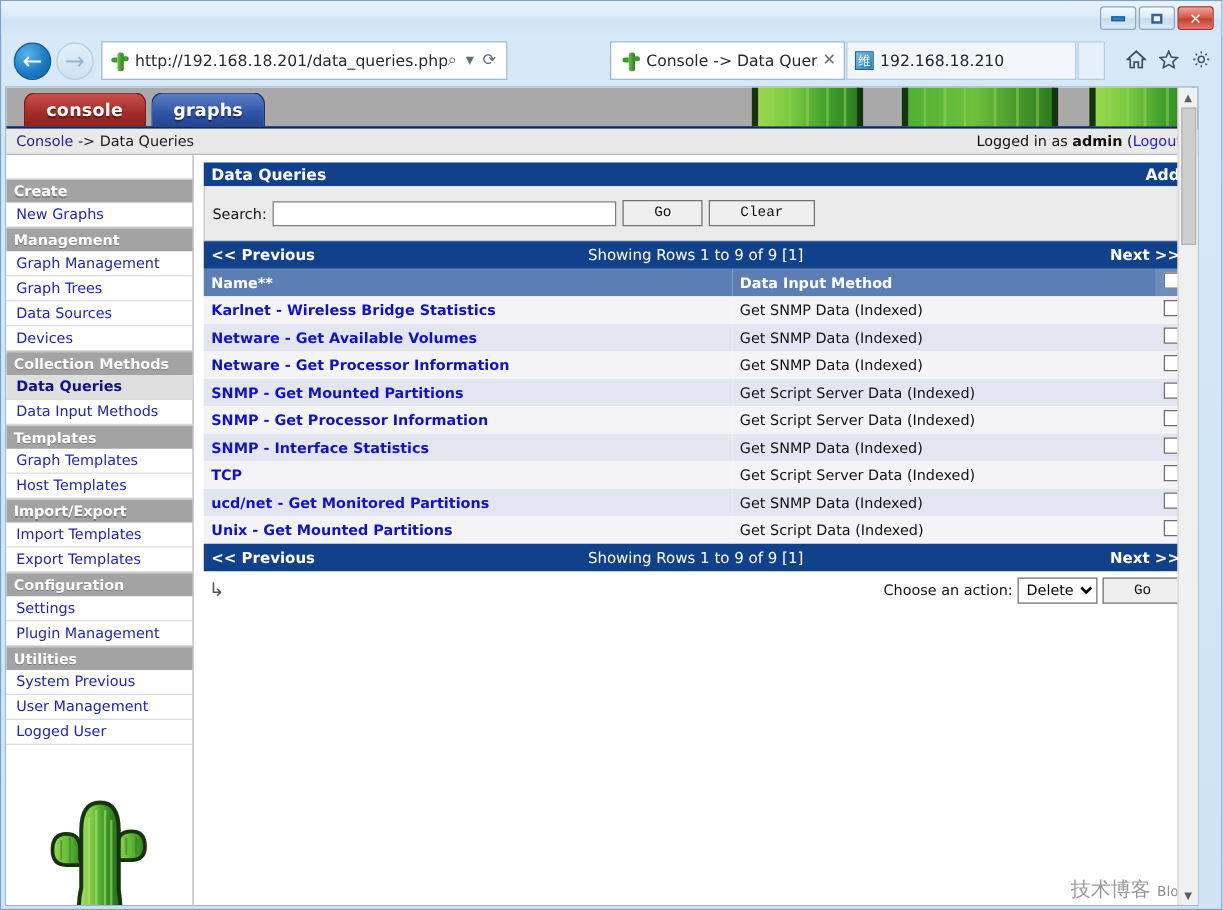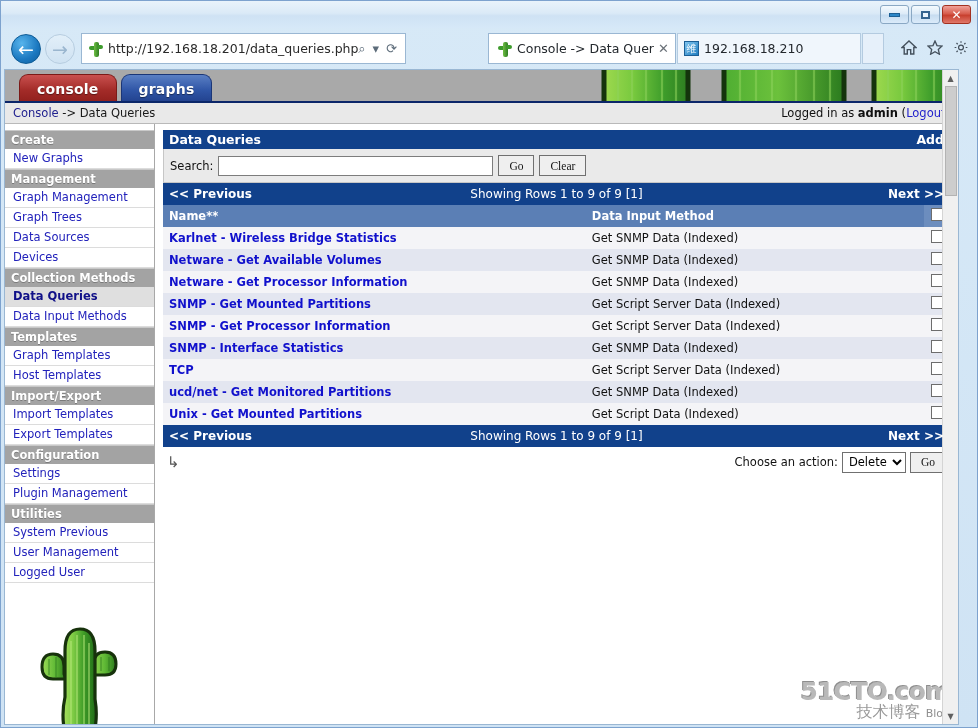--- a/index.html
+++ b/index.html
@@ -160,21 +160,21 @@
   #loginstatus a { color: #2222cc; text-decoration: none; }
 
   
   #pagebody { display: flex; height: 600px; background:#ffffff; }
 
   
   #sidebar {
     width: 150px; flex: 0 0 150px;
     background: #ffffff;
     border-right: 1px solid #a8a8a8;
-    padding-top: 6px;
+    padding-top: 19px;
   }
   .menu-head {
     background: #a3a3a3; color: #ffffff; font-weight: bold;
     font-size: 11.5px; padding: 2px 6px;
     border-top: 1px solid #c9c9c9;
     text-shadow: 0 1px 0 rgba(0,0,0,.25);
     font-family: "DejaVu Sans", sans-serif;
   }
   .menu-item {
     font-size: 11.5px; padding: 2px 6px 3px 8px;
@@ -194,32 +194,32 @@
     background: #11418b; color: #ffffff; font-weight: bold;
     font-size: 12.5px; height: 19px;
     display: flex; align-items: center; padding: 0 6px;
     font-family: "DejaVu Sans", sans-serif;
   }
   .bluebar .right { margin-left: auto; }
   .bluebar a { color: #ffffff; text-decoration: none; }
   #searchbox {
     background: #eaeaea; border-left: 1px solid #c6c6c6; border-right:1px solid #c6c6c6;
     border-bottom:1px solid #c6c6c6;
-    height: 34px; display: flex; align-items: center; padding: 0 6px; gap: 5px;
+    height: 44px; display: flex; align-items: center; padding: 0 6px; gap: 5px;
   }
   #searchbox .lbl { font-size: 11.5px; color: #111; }
   #search-input {
     width: 275px; height: 20px; border: 1px solid #7d7d7d; background:#fff;
     font-size: 12px; padding: 0 3px; font-family:"DejaVu Sans",sans-serif;
   }
   .btn {
-    height: 21px; min-width: 26px; padding: 0 10px;
+    height: 21px; min-width: 26px; padding: 0 24px;
     border: 1px solid #707070; background: #efefef;
     font-size: 11.5px; color:#111; cursor: pointer;
-    font-family:Liberation Serif, serif;
+    font-family:Liberation Mono, monospace;
     display:flex; align-items:center; justify-content:center;
   }
   #pagebar-top, #pagebar-bottom {
     background: #11418b; color: #ffffff; height: 22px;
     display: flex; align-items: center; padding: 0 6px;
     font-size: 12px; font-family: "DejaVu Sans", sans-serif;
   }
   #pagebar-top .mid, #pagebar-bottom .mid {
     position: absolute; left: 0; right: 0; text-align: center; pointer-events: none;
   }
@@ -581,21 +581,20 @@
           <select id="action-select">
             <option>Delete</option>
           </select>
           <div class="btn" style="margin-left:4px">Go</div>
         </div>
 
       </div>
     </div>
 
     <div id="watermark">
-      <div id="wm-line1">51CTO.com</div>
       <div>
         <span id="wm-line2">技术博客</span>
         <span id="wm-blog">Blog</span>
       </div>
     </div>
 
     <div id="pagescroll">
       <div class="arrow">▲</div>
       <div class="thumb"></div>
       <div class="arrow" style="position:absolute;bottom:0;left:0;right:0">▼</div>

